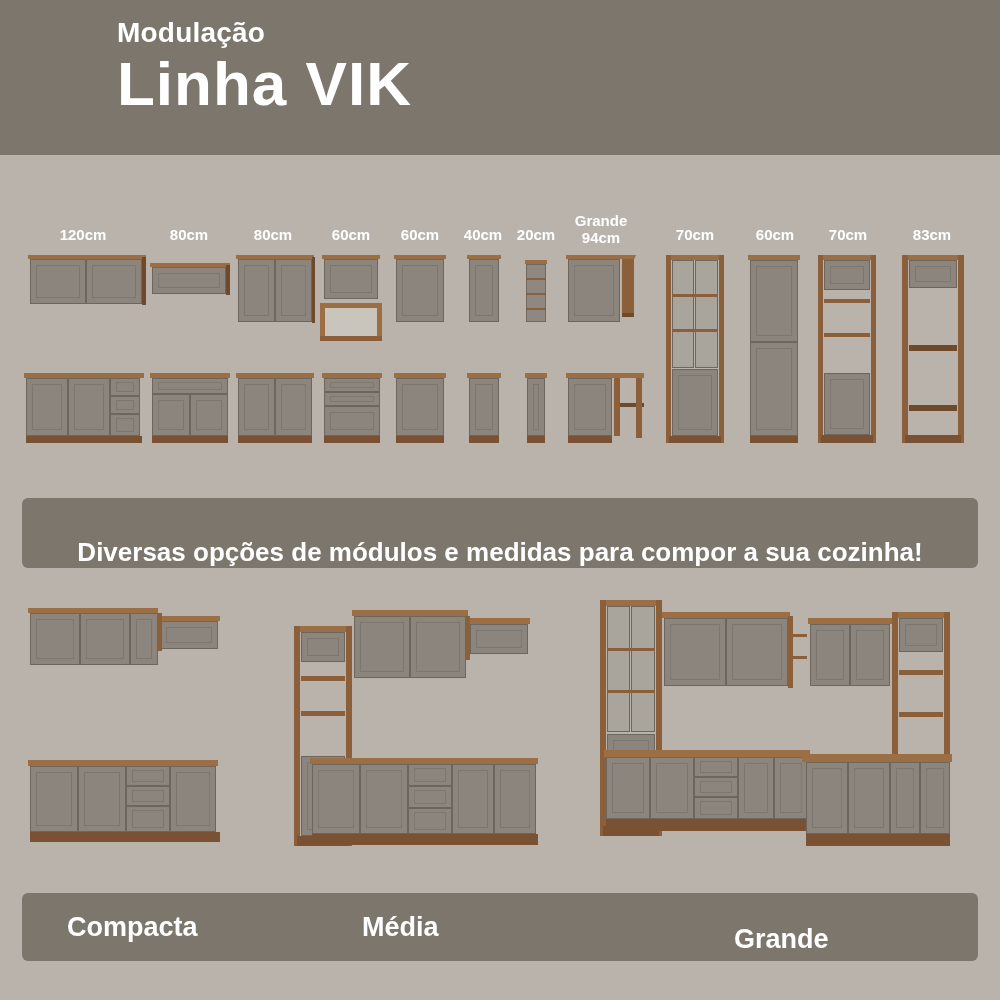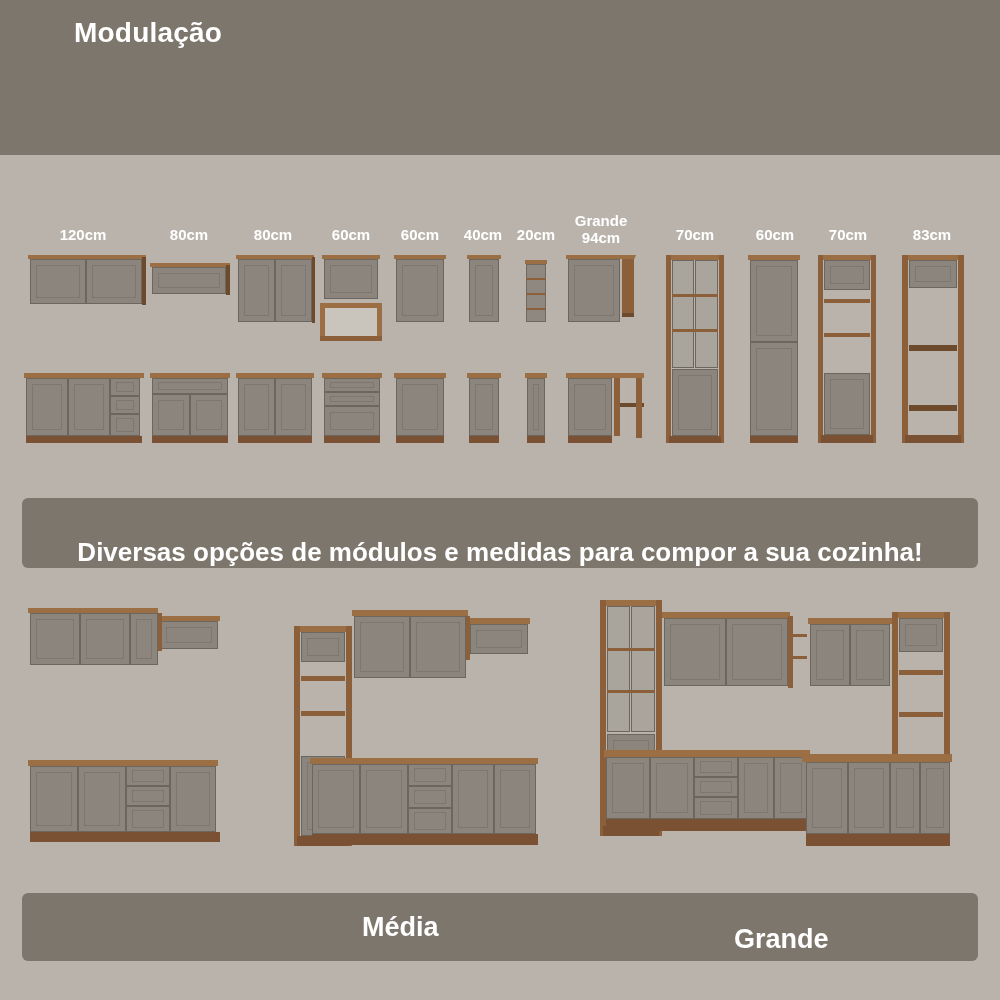--- a/index.html
+++ b/index.html
@@ -10,21 +10,21 @@
     font-family: "Liberation Sans", sans-serif;
     overflow: hidden;
     position: relative;
   }
 
   
   .header {
     position: absolute; left: 0; top: 0; width: 1000px; height: 155px;
     background: #7d766d;
     color: #ffffff;
-    padding: 18px 0 0 74px;
+    padding: 18px 0 0 117px;
   }
   .header .sub {
     font-size: 28px; font-weight: bold; letter-spacing: .2px; line-height: 1.1;
   }
   .header .title {
     font-size: 62px; font-weight: bold; letter-spacing: 1px; line-height: 1.05;
     margin-top: 2px;
   }
 
   
@@ -96,20 +96,21 @@
   .foot-item { font-size: 27px; font-weight: bold; position: absolute; }
   .f1 { left: 45px; }
   .f2 { left: 340px; }
   .f3 { left: 712px; margin-top: 24px; }
 </style>
 </head>
 <body>
 
 <div class="header">
   <div class="sub">Modulação</div>
+  <div class="title">Linha VIK</div>
 </div>
 
 <div class="modules">
 
   <div class="mod-col" style="left:22px; top:72px; width:122px;">
     <div class="mod-label">120cm</div>
   </div>
   <div style="position:absolute; left:28px; top:100px; width:118px; height:50px;">
     <div class="top-board" style="left:0; top:0; width:118px; height:4px;"></div>
     <div class="door" style="left:2px; top:4px; width:56px; height:45px;"></div>
@@ -415,15 +416,16 @@
       <div class="door" style="left:46px; top:34px; width:42px; height:72px;"></div>
       <div class="door" style="left:88px; top:34px; width:30px; height:72px;"></div>
       <div class="door" style="left:118px; top:34px; width:30px; height:72px;"></div>
       <div class="plinth" style="left:4px; top:106px; width:144px; height:12px;"></div>
     </div>
   </div>
 
 </div>
 
 <div class="footer">
+  <span class="foot-item f1">Compacta</span>
   <span class="foot-item f2">Média</span>
   <span class="foot-item f3">Grande</span>
 </div>
 
 </body></html>

